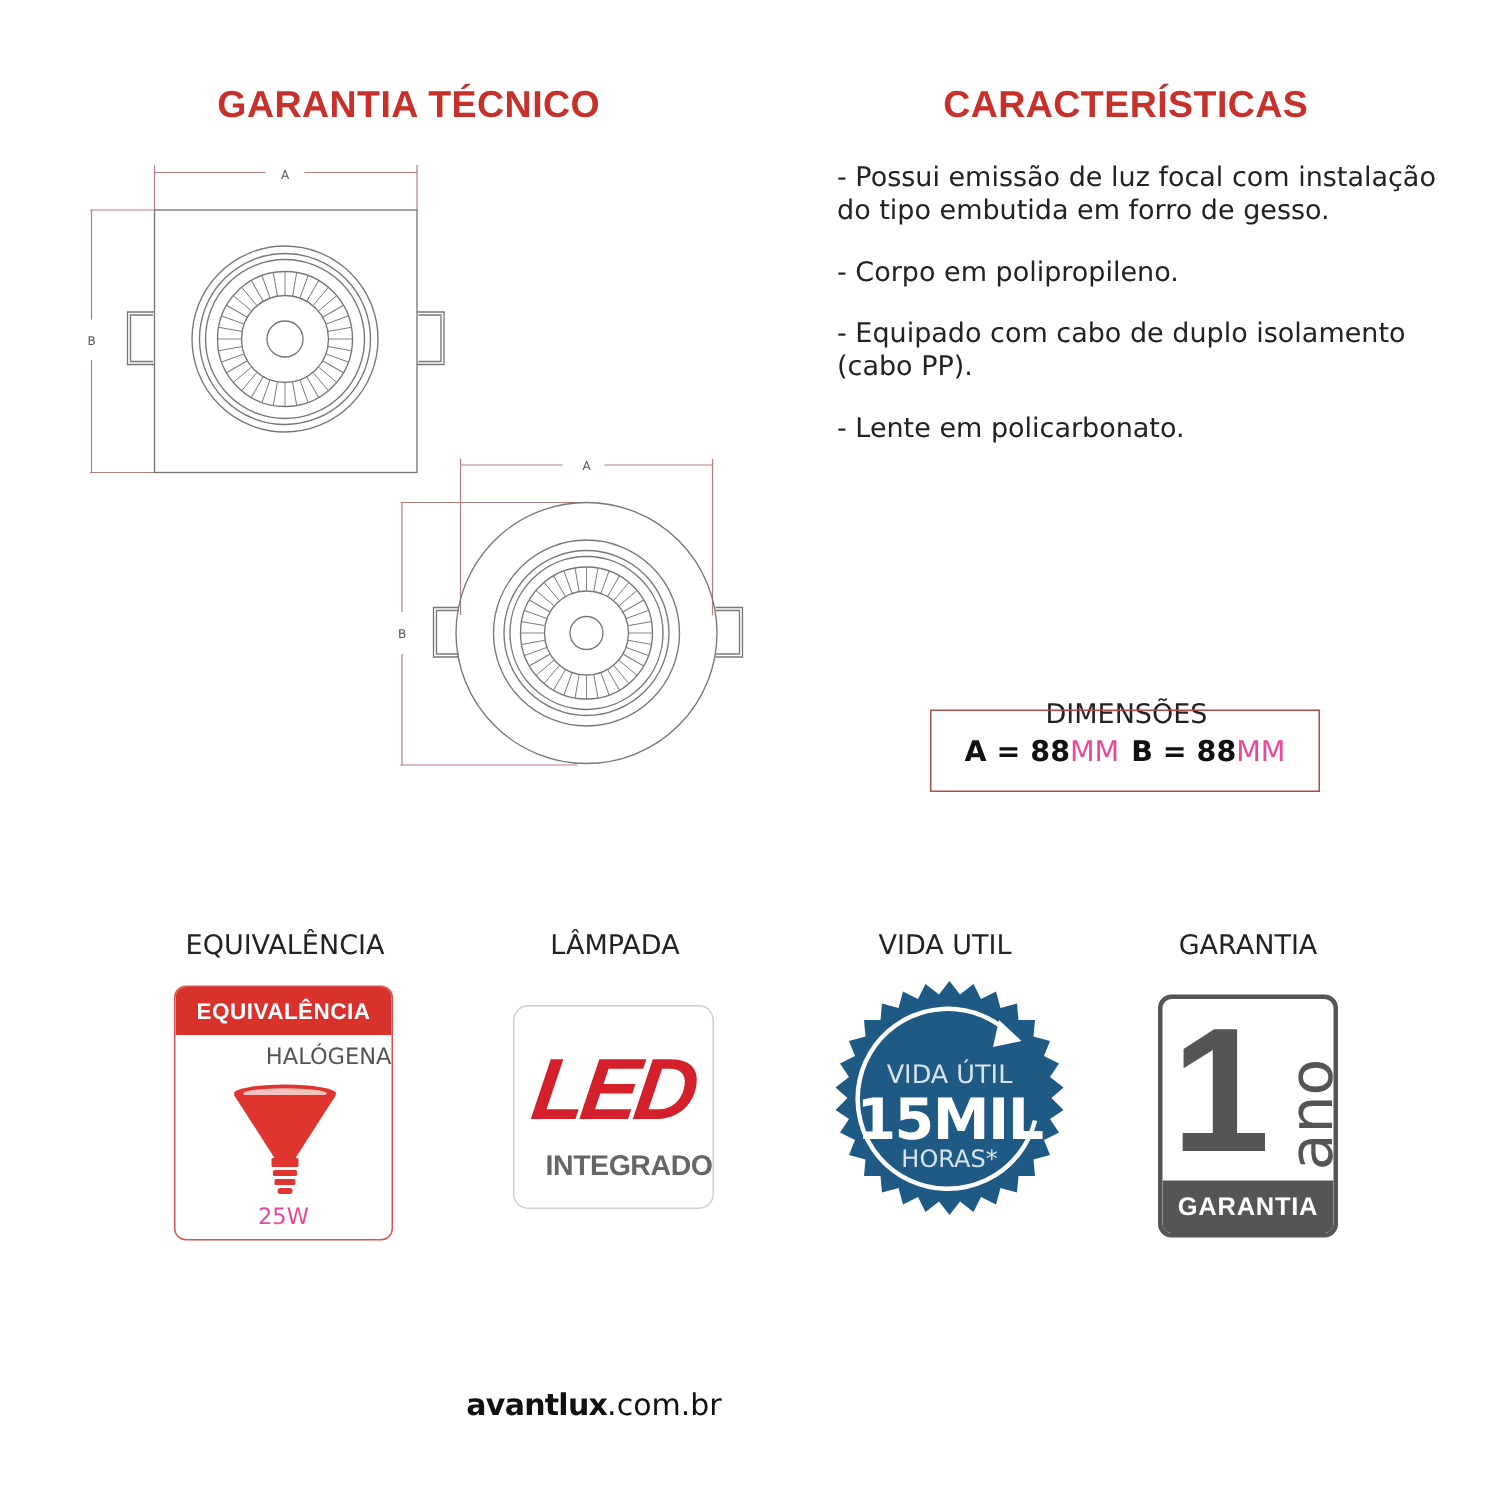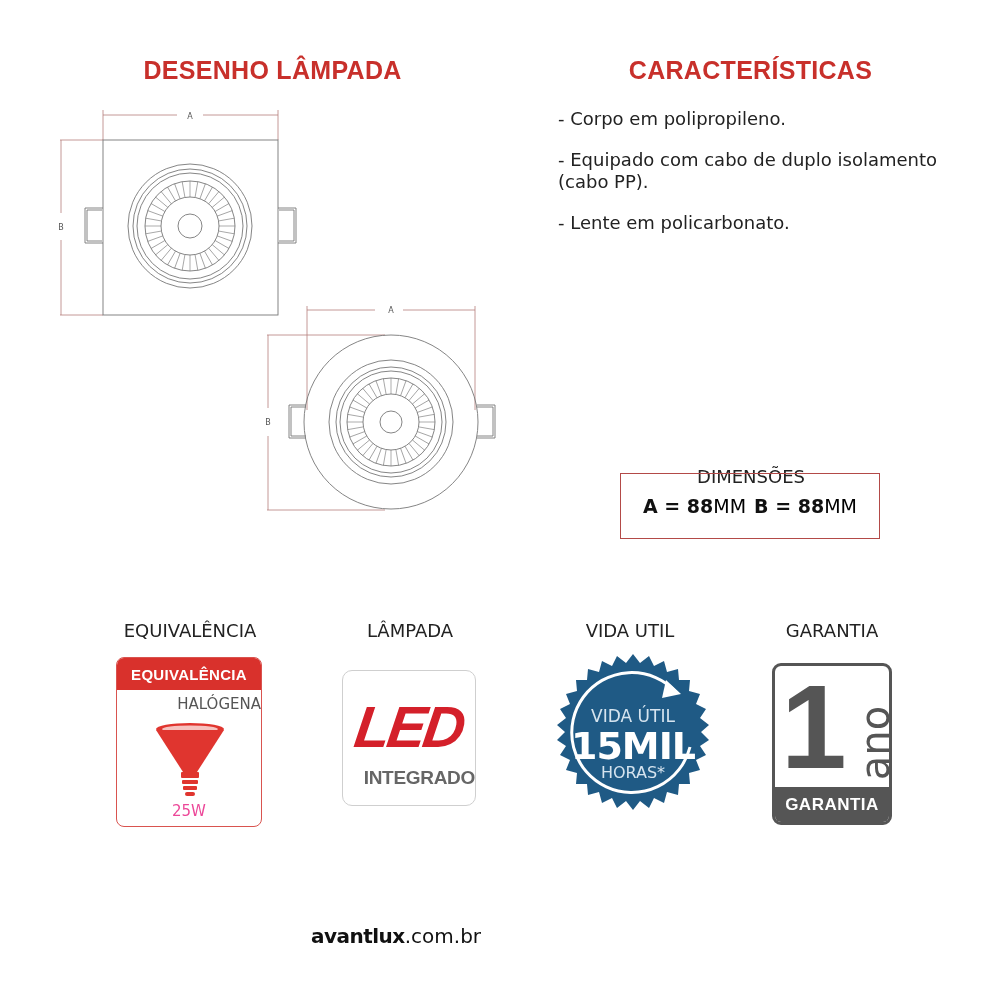--- a/index.html
+++ b/index.html
@@ -2,44 +2,44 @@
 <html><head>
 <meta charset="utf-8">
 <style>
   html, body { margin:0; padding:0; background:#fff; }
   body { width:1000px; height:1000px; position:relative; overflow:hidden; font-family:"Liberation Sans", sans-serif; color:#222; }
   .abs { position:absolute; }
   .heading { font-weight:bold; color:#c8302b; font-size:25px; letter-spacing:0.3px; text-align:center; }
   .features { left:558px; top:108px; width:400px; font-family:"DejaVu Sans", sans-serif; font-size:18px; line-height:22px; color:#222; }
   .features p { margin:0 0 19px 0; }
   .dim-title { left:620px; top:466px; width:262px; text-align:center; font-family:"DejaVu Sans", sans-serif; font-size:18px; color:#222; }
-  .dim-box { left:620px; top:473px; width:260px; height:66px; border:1.5px solid #b34a48; box-sizing:border-box; display:flex; align-items:center; justify-content:center; font-family:"DejaVu Sans", sans-serif; font-size:19px; color:#111; }
+  .dim-box { left:620px; top:473px; width:260px; height:55px; border:1.5px solid #b34a48; box-sizing:border-box; display:flex; align-items:center; justify-content:center; font-family:"DejaVu Sans", sans-serif; font-size:19px; color:#111; }
   .dim-box b { font-weight:bold; }
-  .dim-box .unit { font-weight:normal; color:#000000; margin-right:8px; }
+  .dim-box .unit { font-weight:normal; color:#ec4899; margin-right:8px; }
   .dim-box .unit.last { margin-right:0; }
   .badge-label { top:620px; width:180px; text-align:center; font-family:"DejaVu Sans", sans-serif; font-size:18px; color:#222; }
   .equiv-card { left:116px; top:657px; width:146px; height:170px; border:1.5px solid #d9534f; border-radius:8px; box-sizing:border-box; overflow:hidden; background:#fff; }
   .equiv-head { background:#d9312c; color:#fff; font-weight:bold; font-size:15px; text-align:center; height:32px; line-height:34px; letter-spacing:0.3px; }
   .equiv-sub { text-align:right; color:#555; font-family:"DejaVu Sans", sans-serif; font-size:15px; margin-top:5px; }
   .equiv-watt { text-align:center; color:#ec4899; font-family:"DejaVu Sans", sans-serif; font-size:15px; position:absolute; bottom:6px; width:100%; }
   .led-card { left:342px; top:670px; width:134px; height:136px; border:1.5px solid #cfcfcf; border-radius:10px; box-sizing:border-box; background:#fff; }
   .led-text { position:absolute; left:0; width:100%; top:22px; text-align:center; font-weight:bold; font-style:italic; font-size:58px; color:#d4202a; letter-spacing:-3px; transform:skewX(-8deg); }
   .led-sub { position:absolute; left:0; width:100%; top:96px; text-align:right; font-weight:bold; font-size:19px; color:#666; letter-spacing:-0.3px; }
   .warranty-card { left:772px; top:663px; width:120px; height:162px; border:3px solid #555; border-radius:9px; box-sizing:border-box; overflow:hidden; background:#fff; }
   .warranty-num { position:absolute; left:6px; top:2px; font-weight:bold; font-size:118px; color:#555; line-height:118px; }
   .warranty-ano { position:absolute; left:60px; top:54px; font-family:"DejaVu Sans", sans-serif; font-size:40px; color:#555; transform:rotate(-90deg); transform-origin:center; width:80px; text-align:center; }
   .warranty-foot { position:absolute; bottom:0; left:0; width:100%; height:35px; background:#555; color:#fff; font-weight:bold; font-size:17px; text-align:center; line-height:35px; letter-spacing:0.5px; }
   .footer { left:0; width:792px; top:924px; text-align:center; font-family:"DejaVu Sans", sans-serif; font-size:20px; color:#111; }
   .footer b { font-weight:bold; letter-spacing:-0.5px; }
   svg text { font-family:"DejaVu Sans", sans-serif; }
 </style>
 </head>
 <body>
 
-<div class="abs heading" style="left:120px; top:56px; width:305px;">DESENHO LÂMPADA</div>
+<div class="abs heading" style="left:120px; top:56px; width:305px;">GARANTIA TÉCNICO</div>
 <div class="abs heading" style="left:598px; top:56px; width:305px;">CARACTERÍSTICAS</div>
 
 <svg class="abs" style="left:50px; top:100px;" width="280" height="230" viewBox="0 0 280 230">
   <g stroke="#b57e7c" stroke-width="0.8" fill="none">
     <line x1="53" y1="15" x2="127" y2="15"></line>
     <line x1="153" y1="15" x2="228" y2="15"></line>
     <line x1="53" y1="10" x2="53" y2="40"></line>
     <line x1="228" y1="10" x2="228" y2="40"></line>
     <line x1="10" y1="40" x2="53" y2="40"></line>
     <line x1="10" y1="215" x2="53" y2="215"></line>
@@ -161,20 +161,21 @@
     <line x1="136" y1="78" x2="136" y2="94" transform="rotate(300 136 122)"></line>
     <line x1="136" y1="78" x2="136" y2="94" transform="rotate(310 136 122)"></line>
     <line x1="136" y1="78" x2="136" y2="94" transform="rotate(320 136 122)"></line>
     <line x1="136" y1="78" x2="136" y2="94" transform="rotate(330 136 122)"></line>
     <line x1="136" y1="78" x2="136" y2="94" transform="rotate(340 136 122)"></line>
     <line x1="136" y1="78" x2="136" y2="94" transform="rotate(350 136 122)"></line>
   </g>
 </svg>
 
 <div class="abs features">
+  <p>- Possui emissão de luz focal com instalação do tipo embutida em forro de gesso.</p>
   <p>- Corpo em polipropileno.</p>
   <p>- Equipado com cabo de duplo isolamento (cabo PP).</p>
   <p>- Lente em policarbonato.</p>
 </div>
 
 <div class="abs dim-title">DIMENSÕES</div>
 <div class="abs dim-box">
   <b>A = 88</b>
     <span class="unit">MM</span>
   <b>B = 88</b>

